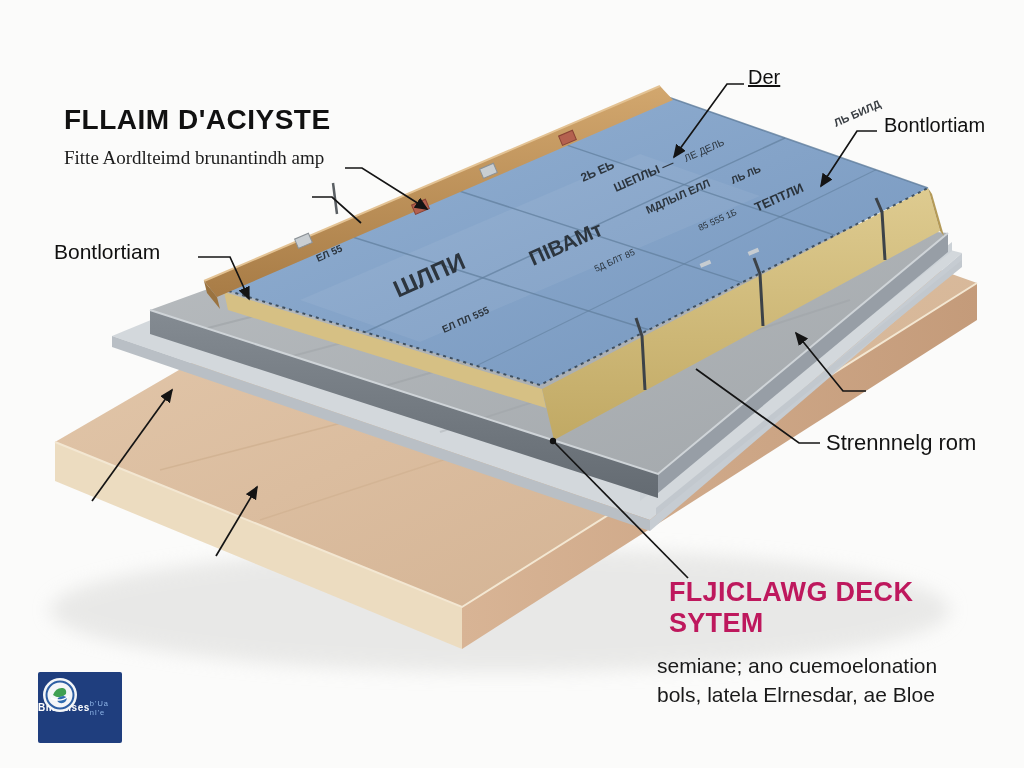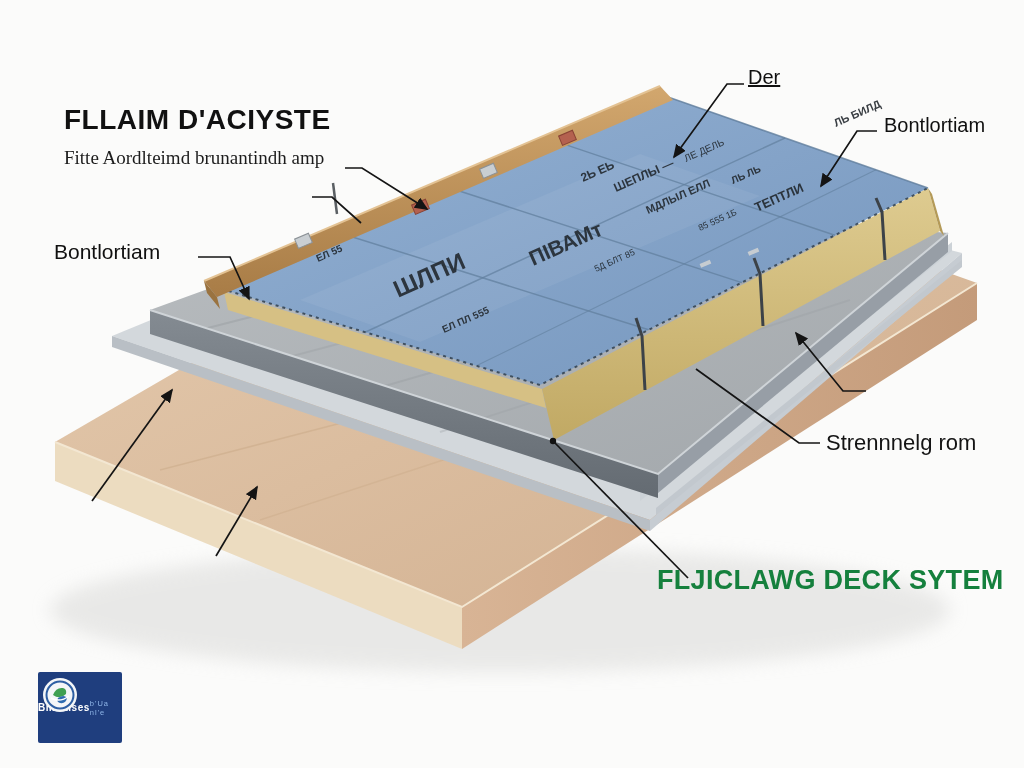--- a/index.html
+++ b/index.html
@@ -14,21 +14,21 @@
   .title-block .sub{font-family:"Liberation Serif",serif;font-size:19px;line-height:27px;color:#1c1c1c;margin-top:8px;}
   .small-label{font-size:20px;color:#101010;}
   .center-label{text-align:center;}
   .label-der{left:748px;top:66px;text-decoration:underline;}
   .label-indslation{left:884px;top:114px;}
   .label-insiltation{left:54px;top:240px;font-size:21px;}
   .label-bontiortiam{left:856px;top:376px;width:140px;font-size:19px;line-height:22px;}
   .label-strennelg{left:826px;top:430px;font-size:22px;}
   .label-plolmned{left:126px;top:552px;width:88px;font-size:18px;line-height:22px;}
   .deck-title-block{position:absolute;left:657px;top:565px;}
-  .deck-title-block h2{margin:0;font-size:27px;font-weight:bold;color:#15803d;letter-spacing:.3px;}
+  .deck-title-block h2{margin:12px;font-size:27px;font-weight:bold;color:#be185d;letter-spacing:.3px;}
   .deck-title-block .sub{font-size:21px;line-height:29px;color:#1a1a1a;margin-top:6px;}
   .logo{
     position:absolute;left:38px;top:672px;width:84px;height:71px;border-radius:2px;
     display:flex;align-items:center;justify-content:flex-start;
   }
   .logo .emblem{margin-top:4px;}
   .logo .l1{font-size:10px;font-weight:bold;color:#ffffff;letter-spacing:.5px;line-height:11px;}
   .logo .l2{font-size:7.5px;color:#8fb6e8;letter-spacing:1px;line-height:9px;}
 </style>
 </head>
@@ -169,20 +169,24 @@
   </div>
 </div>
 
 <div class="lbl small-label label-der">Der</div>
 <div class="lbl small-label label-indslation">Bontlortiam</div>
 <div class="lbl small-label label-insiltation">Bontlortiam</div>
 <div class="lbl label-strennelg">Strennnelg rom</div>
 
 <div class="deck-title-block">
   <h2>FLJICLAWG DECK SYTEM</h2>
+  <div class="sub">
+    <div>semiane; ano cuemoelonation</div>
+    <div>bols, latela Elrnesdar, ae Bloe</div>
+  </div>
 </div>
 
 <div class="logo" style="background: rgb(31, 62, 126);">
   <svg class="emblem" width="44" height="40" viewBox="0 0 44 40">
     <circle cx="22" cy="19" r="17" fill="#f4f6f8"></circle>
     <circle cx="22" cy="19" r="13.5" fill="none" stroke="#2e5fa3" stroke-width="2"></circle>
     <path d="M15,19 q3,-8 10,-7 q4,1 3,6 q-6,6 -13,1 z" fill="#3fa052"></path>
     <path d="M20,22 q6,-4 9,0 q-1,6 -7,5 q-4,-1 -2,-5 z" fill="#2f6cb0"></path>
     <path d="M13,22 q9,5 18,-2" fill="none" stroke="#ffffff" stroke-width="1.5"></path>
   </svg>

